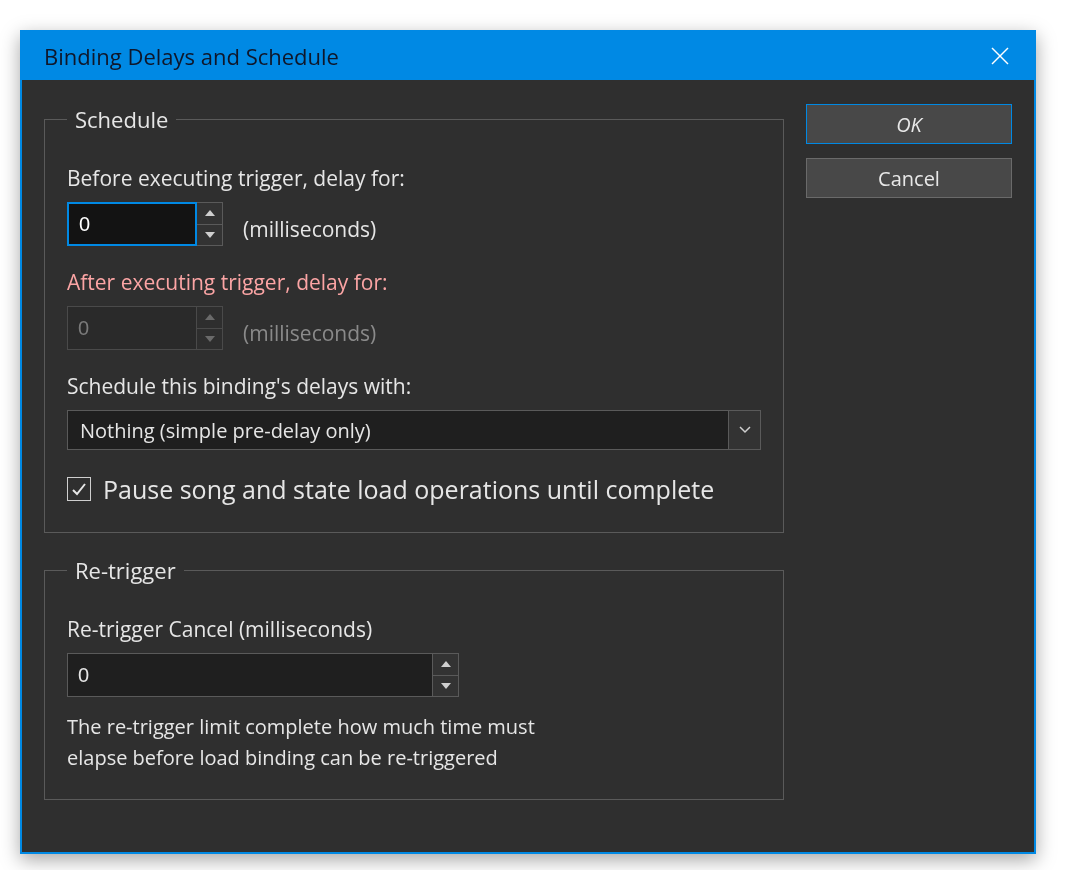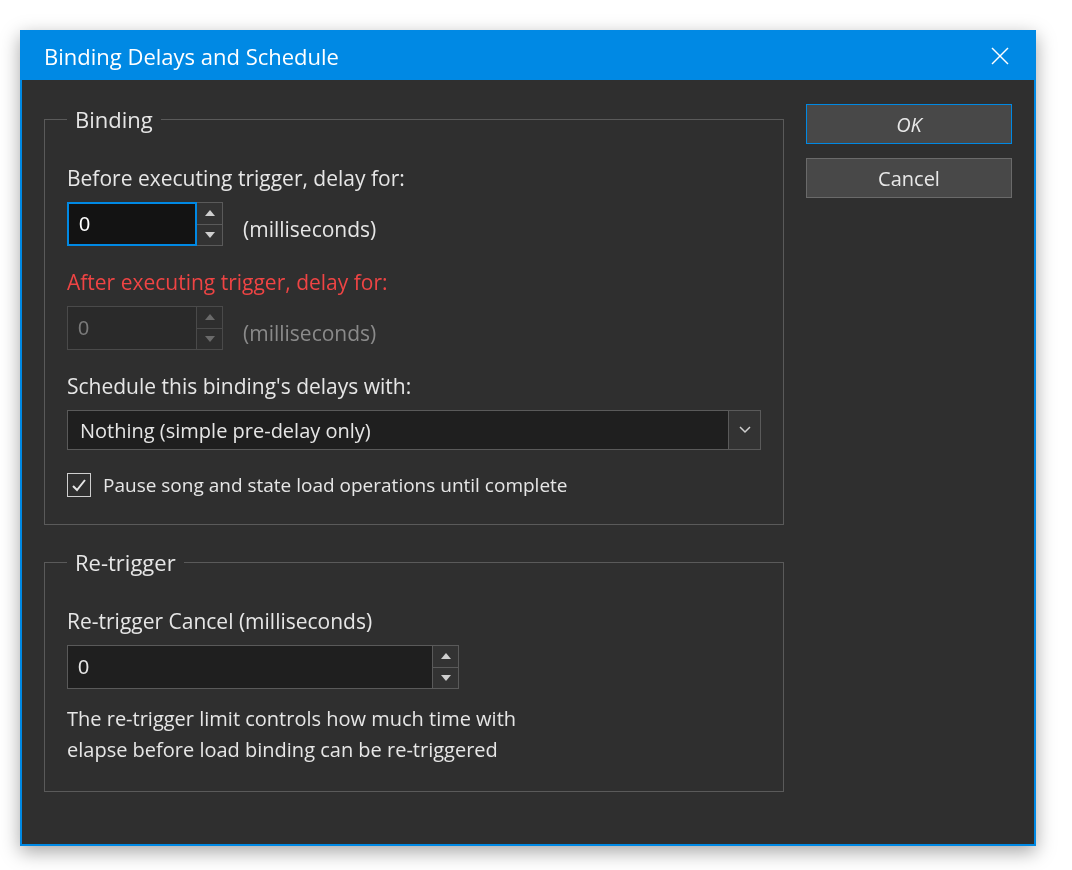--- a/index.html
+++ b/index.html
@@ -1,50 +1,50 @@
 <!DOCTYPE html>
 <html><head>
 <meta charset="utf-8">
 <style>
   * { box-sizing: border-box; }
   html, body { margin:0; padding:0; }
   body { width:1072px; height:870px; background:#fff; font-family:"Segoe UI","Open Sans",Arial,sans-serif; padding:30px 20px; }
   .window { width:1016px; border:2px solid #0089e4; background:#2f2f2f; color:#e6e6e6; box-shadow:0 6px 18px rgba(0,0,0,.35); }
-  .titlebar { height:48px; background:#0089e4; display:flex; align-items:center; justify-content:space-between; padding:0 18px 0 22px; color:#ffffff; }
+  .titlebar { height:48px; background:#0089e4; display:flex; align-items:center; justify-content:space-between; padding:0 18px 0 22px; color:#0f172a; }
   .titlebar .title { font-size:22px; font-weight:400; }
   .close-btn { width:32px; height:32px; display:flex; align-items:center; justify-content:center; cursor:pointer; }
   .close-btn svg { stroke:#fff; }
   .body { padding:24px 22px 30px 22px; display:flex; gap:22px; align-items:flex-start; }
   .left-col { flex:0 0 740px; }
   .right-col { flex:1; display:flex; flex-direction:column; gap:14px; padding-top:0px; }
   .btn { height:40px; background:#484848; border:1px solid #6a6a6a; color:#e8e8e8; font-size:20px; display:flex; align-items:center; justify-content:center; cursor:pointer; }
   .btn.primary { border:1px solid #0089e4;font-style:italic; }
   fieldset.group { border:1px solid #5a5a5a; margin:0 0 22px 0; padding:30px 22px 26px 22px; position:relative; }
   fieldset.group legend { padding:0 8px; font-size:22px; color:#e6e6e6; }
   .label { font-size:21px; margin-bottom:10px; }
-  .label.disabled { color:#ef4444; }
+  .label.disabled { color:#fca5a5; }
   .row { display:flex; align-items:center; gap:20px; margin-bottom:22px; }
   .spinner { display:flex; height:44px; }
   .spinner input { width:130px; background:#1f1f1f; color:#e6e6e6; border:1px solid #5a5a5a; font-size:20px; padding:0 10px; outline:none; }
   .spinner.focused input { border:2px solid #0089e4; color:#fff; background:#131313; }
   .spinner.focused input::selection { background:#0a5fa6; }
   .spinner.disabled input { color:#7a7a7a; background:#2a2a2a; border-color:#4a4a4a; }
   .spin-btns { display:flex; flex-direction:column; width:26px; }
   .spin-btns span { flex:1; border:1px solid #5a5a5a; border-left:none; display:flex; align-items:center; justify-content:center; background:#333; cursor:pointer; }
   .spinner.disabled .spin-btns span { background:#2e2e2e; border-color:#4a4a4a; }
   .spin-btns span + span { border-top:none; }
   .spin-btns svg { width:10px; height:6px; }
   .spin-btns .tri { fill:#cfcfcf; }
   .spinner.disabled .tri { fill:#6a6a6a; }
   .unit { font-size:21px;margin-top:10px; }
   .unit.disabled { color:#8a8a8a; }
   .select { display:flex; height:40px; border:1px solid #5a5a5a; margin-top:6px; margin-bottom:22px; cursor:pointer; }
   .select .sel-text { flex:1; background:#1f1f1f; display:flex; align-items:center; padding:0 12px; font-size:20px; }
   .select .sel-btn { width:32px; border-left:1px solid #5a5a5a; background:#333; display:flex; align-items:center; justify-content:center; }
-  .check-row { display:flex; align-items:center; gap:12px; font-size:19px; }
+  .check-row { display:flex; align-items:center; gap:12px; font-size:25px; }
   .checkbox { width:24px; height:24px; border:1px solid #cfcfcf; display:flex; align-items:center; justify-content:center; cursor:pointer; }
   .checkbox svg { width:16px; height:16px; }
   .spinner.wide input { width:366px; }
   .help { font-size:20px; line-height:1.55; margin-top:6px; }
 </style>
 </head>
 <body>
 
 <div class="window">
 
@@ -56,21 +56,21 @@
         <line x1="17" y1="1" x2="1" y2="17" stroke-width="1.5"></line>
       </svg>
     </div>
   </div>
 
   <div class="body">
 
     <div class="left-col">
 
       <fieldset class="group">
-        <legend>Binding</legend>
+        <legend>Schedule</legend>
 
         <div class="label">Before executing trigger, delay for:</div>
         <div class="row">
           <div class="spinner focused">
             <input type="text" value="0" style="">
             <div class="spin-btns">
               <span>
                   <svg viewBox="0 0 10 6">
                     <polygon class="tri" points="5,0 10,6 0,6"></polygon>
                   </svg>
@@ -141,21 +141,21 @@
               <span>
                   <svg viewBox="0 0 10 6">
                     <polygon class="tri" points="0,0 10,0 5,6"></polygon>
                   </svg>
                 </span>
             </div>
           </div>
         </div>
 
         <div class="help">
-          <div>The re-trigger limit controls how much time with</div>
+          <div>The re-trigger limit complete how much time must</div>
           <div>elapse before load binding can be re-triggered</div>
         </div>
       </fieldset>
 
     </div>
 
     <div class="right-col">
       <div class="btn primary">OK</div>
       <div class="btn">Cancel</div>
     </div>

